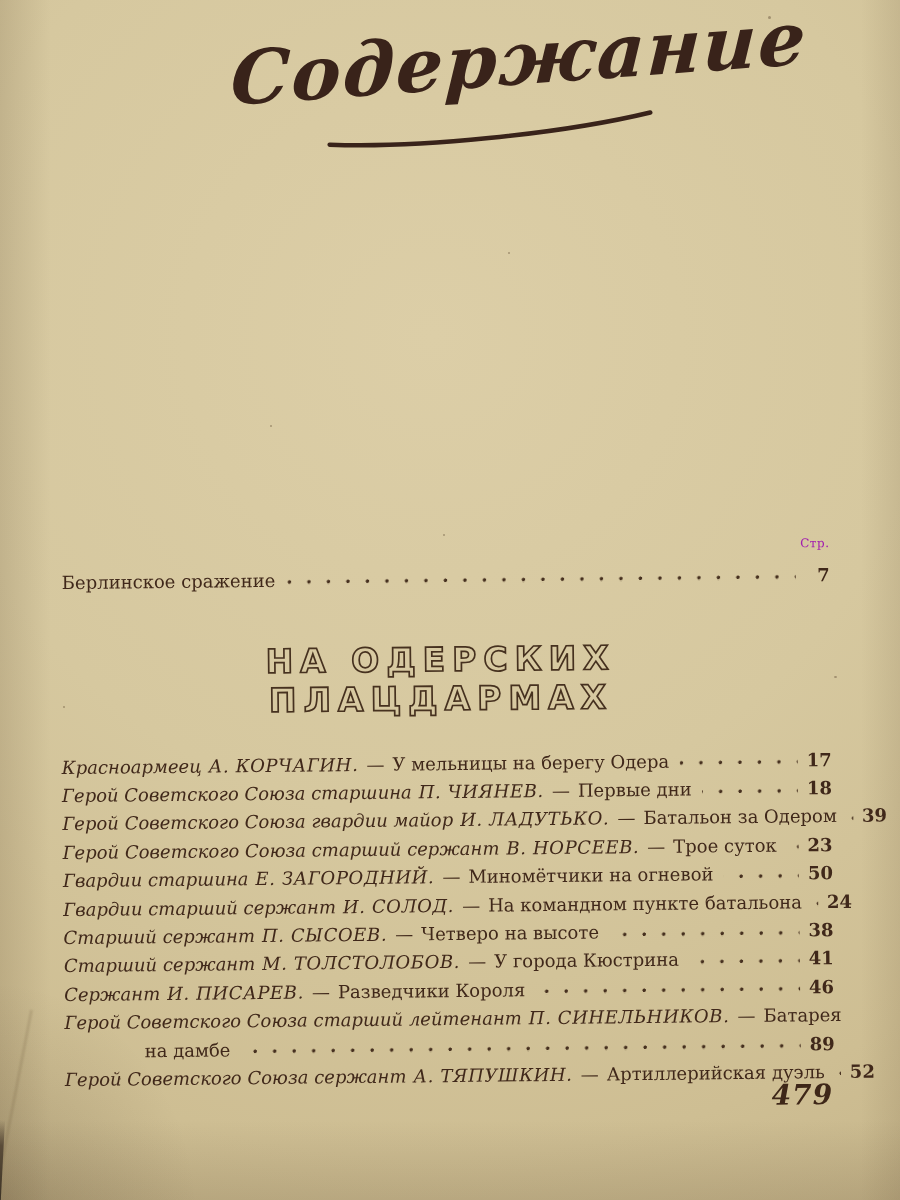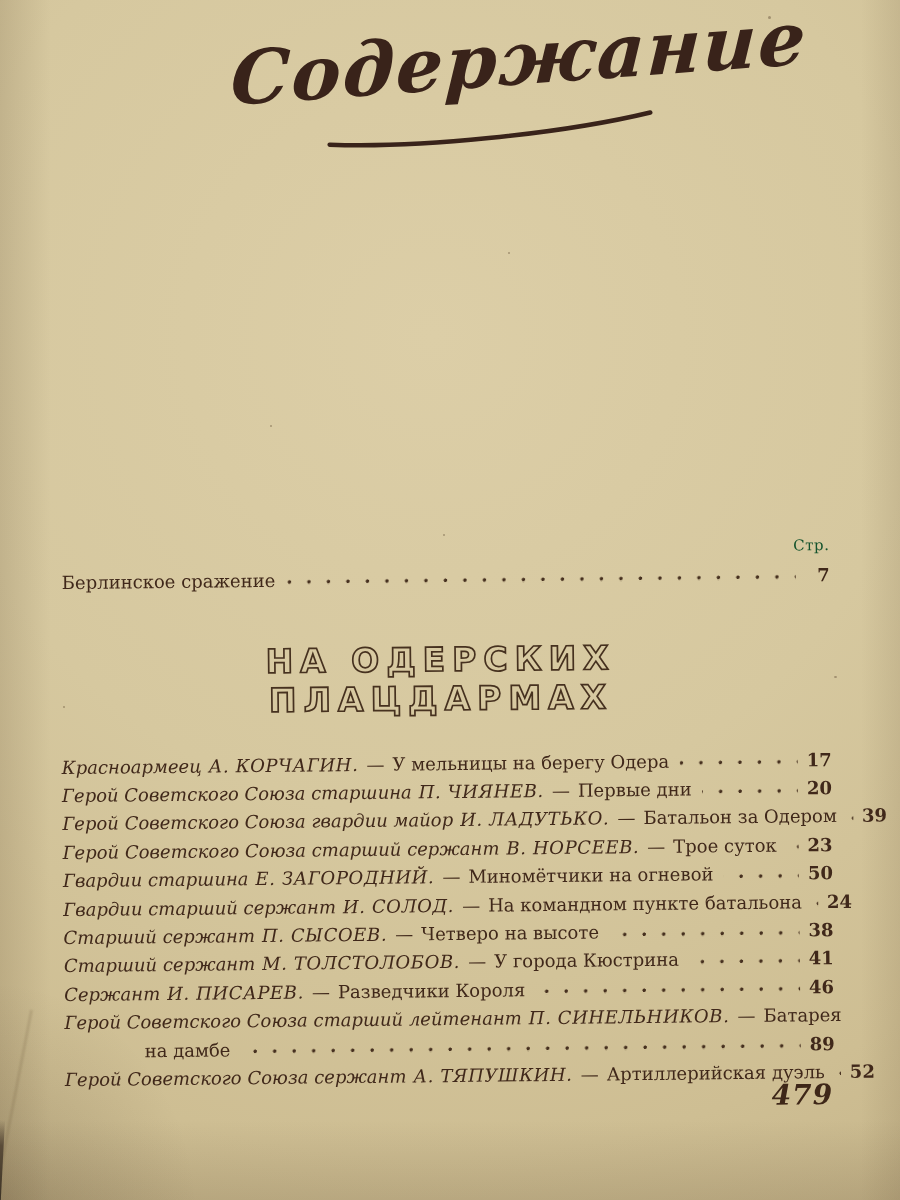--- a/index.html
+++ b/index.html
@@ -58,21 +58,21 @@
     font-size: 74px; letter-spacing: 2px;
     color: #39231a;
     transform: rotate(-3.5deg) skewX(-7deg);
     white-space: nowrap;
   }
   .flourish { position: absolute; left: 330px; top: 118px; transform: rotate(-3deg); }
 
   
   .col-header {
     position: absolute; top: 540px; right: 70px;
-    font-size: 15px; color: #14532d; letter-spacing: .5px; margin-left: 22px;
+    font-size: 12px; color: #a21caf; letter-spacing: .5px; margin-left: 22px;
   }
 
   
   .toc-row {
     display: flex; align-items: center;
     font-size: 18px; color: #40281a; white-space: nowrap;
     height: 28.4px;
   }
   .toc-row > span { flex-shrink: 0; }
   .leader {
@@ -164,21 +164,21 @@
 
   </div>
 
   <div class="entry">
     <div class="toc-row entry-line main">
       <span class="rank">Герой Советского Союза старшина</span>
       <span class="name">П. ЧИЯНЕВ.</span>
       <span class="dash">—</span>
       <span class="titl">Первые дни</span>
       <span class="leader"></span>
-      <span class="pagenum">20</span>
+      <span class="pagenum">18</span>
     </div>
 
   </div>
 
   <div class="entry">
     <div class="toc-row entry-line main">
       <span class="rank">Герой Советского Союза гвардии майор</span>
       <span class="name">И. ЛАДУТЬКО.</span>
       <span class="dash">—</span>
       <span class="titl">Батальон за Одером</span>

